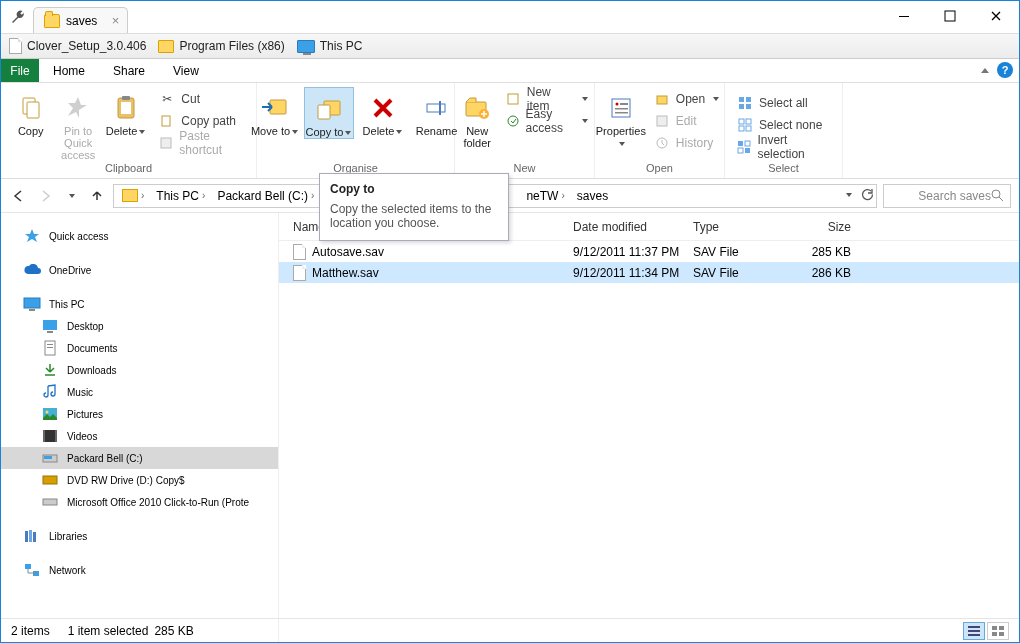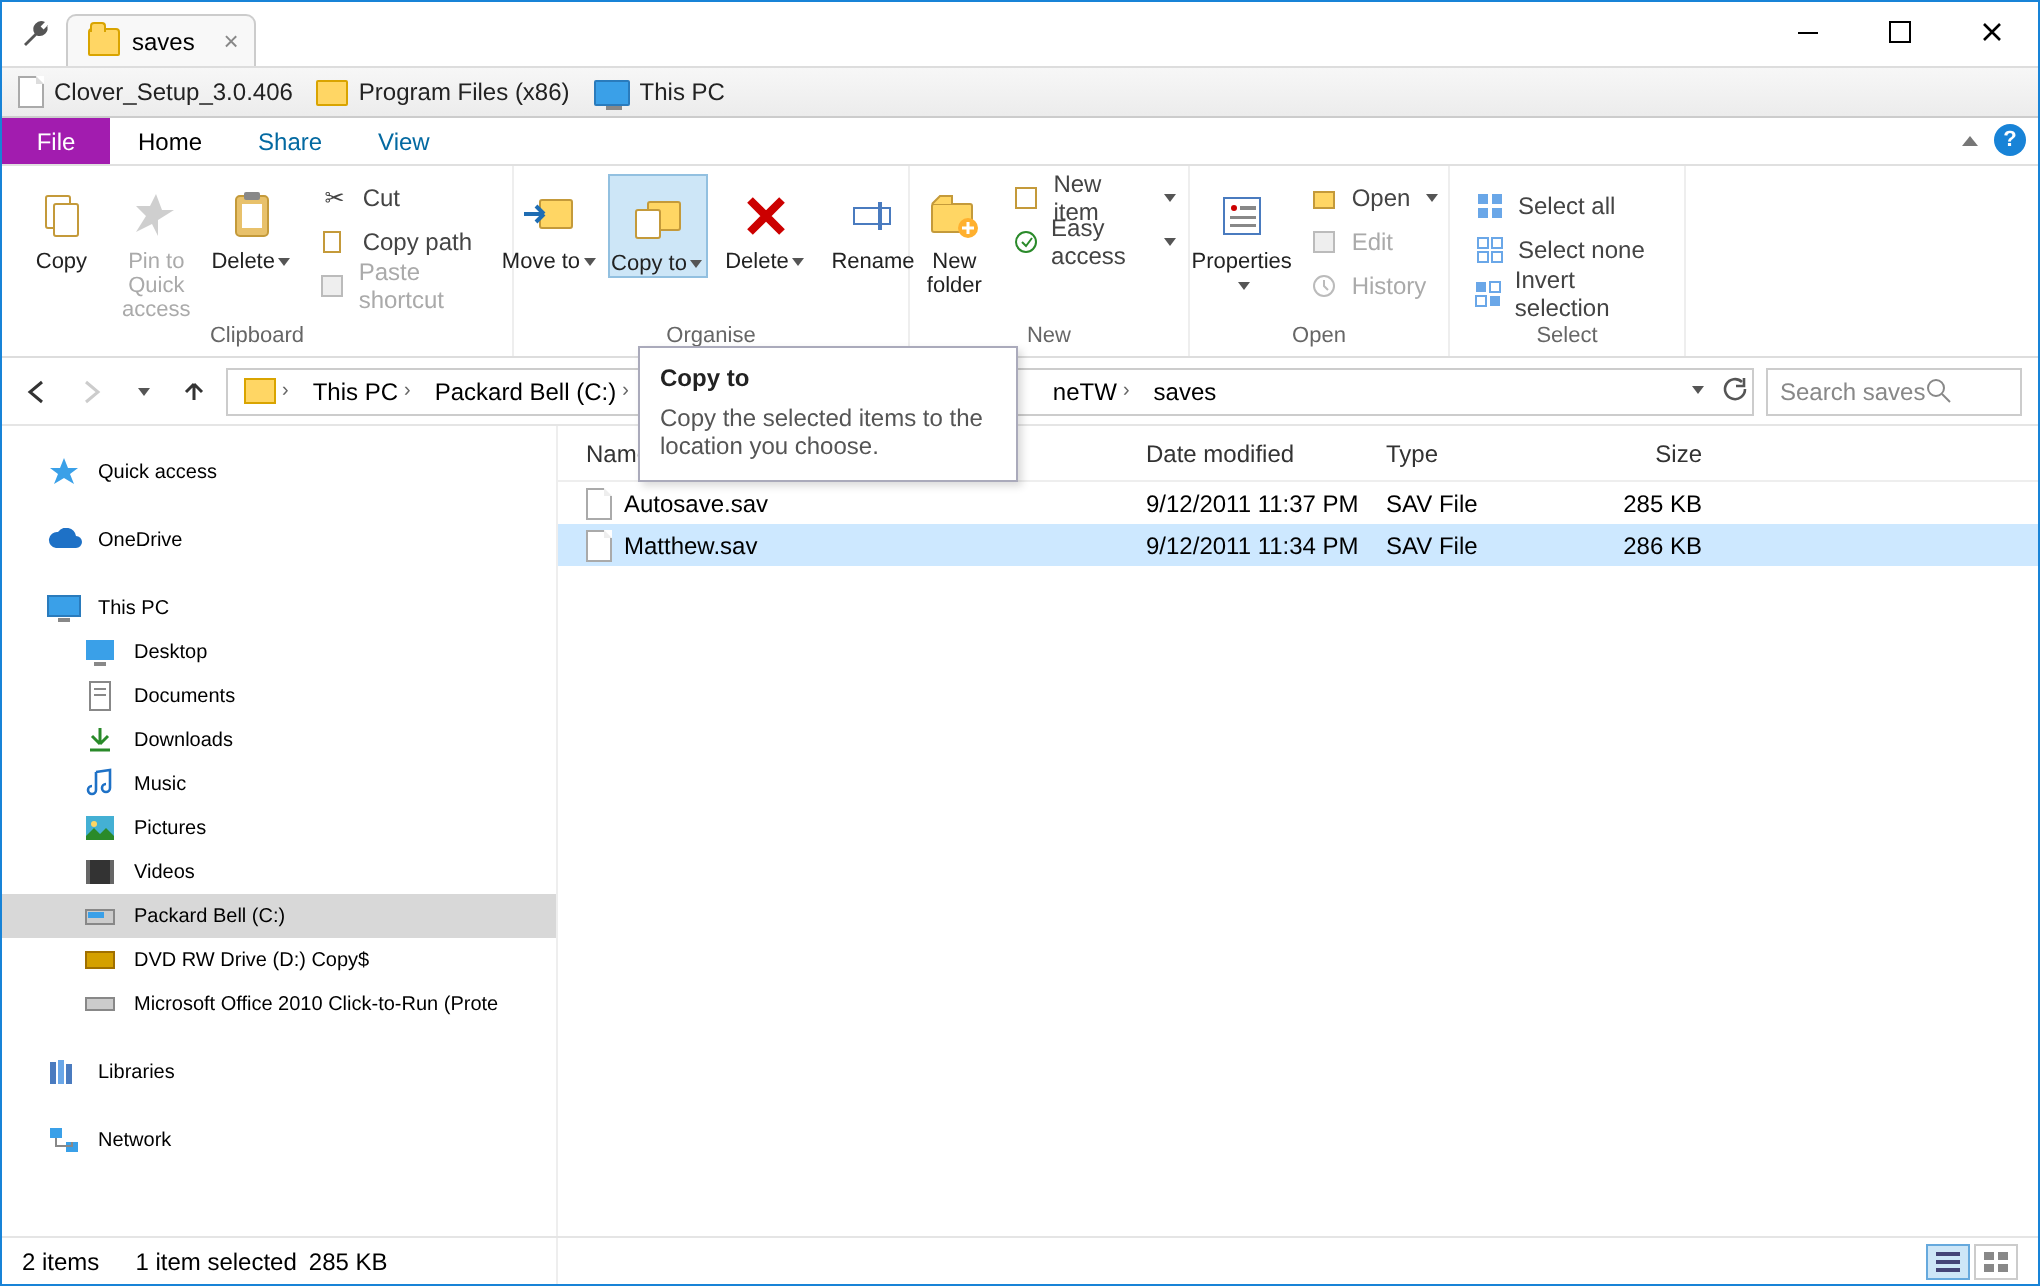--- a/index.html
+++ b/index.html
@@ -14,22 +14,22 @@
   .winbtns { position:absolute; right:0; top:0; display:flex; }
   .winbtn { width:46px; height:30px; display:flex; align-items:center; justify-content:center; }
   .bookmarks { height:26px; background:linear-gradient(#f7f7f7,#ececec); border-top:1px solid #ddd; border-bottom:1px solid #ccc; display:flex; align-items:center; padding-left:8px; gap:12px; }
   .bookmarks .bm { display:flex; align-items:center; gap:5px; font-size:12px; color:#222; }
   .bm .page-ic { width:13px; height:16px; background:#fff; border:1px solid #aaa; position:relative; }
   .bm .page-ic::after { content:""; position:absolute; right:-1px; top:-1px; width:0; height:0; border-left:4px solid #ddd; border-top:4px solid #fff; }
   .bm .fold-ic { width:16px; height:13px; background:#ffd664; border:1px solid #d9a400; border-radius:1px; }
   .bm .pc-ic { width:18px; height:13px; background:#3aa0e8; border:1px solid #2a7bbc; border-radius:1px; position:relative; }
   .bm .pc-ic::after { content:""; position:absolute; left:5px; bottom:-3px; width:8px; height:2px; background:#888; }
   .menubar { height:24px; display:flex; align-items:stretch; border-bottom:1px solid #e0e0e0; position:relative; }
-  .menubar .file { background:#a21caf; color:#fff; width:54px; display:flex; align-items:center; justify-content:center; }
-  .menubar .mtab { padding:0 14px; display:flex; align-items:center; color:#0369a1; }
+  .menubar .file { background:#15803d; color:#fff; width:38px; display:flex; align-items:center; justify-content:center; }
+  .menubar .mtab { padding:0 14px; display:flex; align-items:center; color:#000000; }
   .menubar .mtab.active { color:#000000; }
   .helpbtn { position:absolute; right:6px; top:3px; display:flex; align-items:center; gap:8px; }
   .chev-up-r { width:0;height:0;border-left:4px solid transparent;border-right:4px solid transparent;border-bottom:5px solid #777; }
   .qcircle { width:16px;height:16px;background:#1883d7;border-radius:50%;color:#fff;display:flex;align-items:center;justify-content:center;font-size:11px;font-weight:bold;}
   .ribbon { height:96px; border-bottom:1px solid #ddd; display:flex; background:#fff; position:relative; }
   .rgroup { border-right:1px solid #eee; display:flex; flex-direction:column; align-items:center; padding:4px 8px 2px 8px; position:relative; }
   .rgroup .glabel { font-size:11px; color:#666; margin-top:auto; padding-bottom:2px; }
   .bigbtn { display:flex; flex-direction:column; align-items:center; width:50px; padding-top:4px; font-size:11px; color:#222; text-align:center; }
   .bigbtn.disabled { color:#aaa; }
   .bigbtn .icon-slot { height:34px; display:flex; align-items:center; justify-content:center; }
@@ -42,21 +42,21 @@
   .copyto { background:#cde6f7; border:1px solid #92c0e0; }
   .tooltip { position:absolute; left:318px; top:172px; width:190px; background:#fff; border:1px solid #aab; padding:8px 10px 10px 10px; z-index:50; box-shadow:2px 2px 4px rgba(0,0,0,.15); font-size:12px; color:#555; }
   .tooltip .tt-title { font-weight:600; color:#222; margin-bottom:6px; }
   .addrbar { height:34px; display:flex; align-items:center; padding:0 8px; gap:6px; border-bottom:1px solid #e5e5e5; }
   .navbtn { width:20px; height:20px; display:flex; align-items:center; justify-content:center; color:#555; }
   .navbtn.disabled { color:#bbb; }
   .breadcrumb { flex:1; height:24px; border:1px solid #ccc; display:flex; align-items:center; padding-left:4px; position:relative; }
   .breadcrumb .crumb { padding:0 6px 0 4px; display:flex; align-items:center; gap:3px; font-size:12px; }
   .breadcrumb .sep { color:#666; font-size:10px; padding-right:2px;}
   .bc-right { position:absolute; right:2px; top:3px; display:flex; align-items:center; gap:8px; }
-  .searchbox { width:128px; height:24px; border:1px solid #ccc; display:flex; align-items:center; padding:0 6px; color:#888; justify-content:flex-start;}
+  .searchbox { width:128px; height:24px; border:1px solid #ccc; display:flex; align-items:center; padding:0 6px; color:#888; justify-content:flex-end;}
   .content { display:flex; height:430px; }
   .nav { width:278px; border-right:1px solid #eee; padding-top:12px; font-size:10px; overflow:hidden; }
   .nav .nitem { display:flex; align-items:center; gap:8px; height:22px; padding-left:22px; }
   .nav .nitem.child { padding-left:40px; }
   .nav .nitem.sel { background:#d8d8d8; }
   .nav .spacer { height:12px; }
   .nicon { width:18px; height:16px; display:inline-flex; align-items:center; justify-content:center; }
   .filepane { flex:1; position:relative; }
   .cols { display:flex; height:28px; align-items:center; border-bottom:1px solid #eee; font-size:12px; color:#333; }
   .cols .c1 { width:294px; padding-left:14px; }

